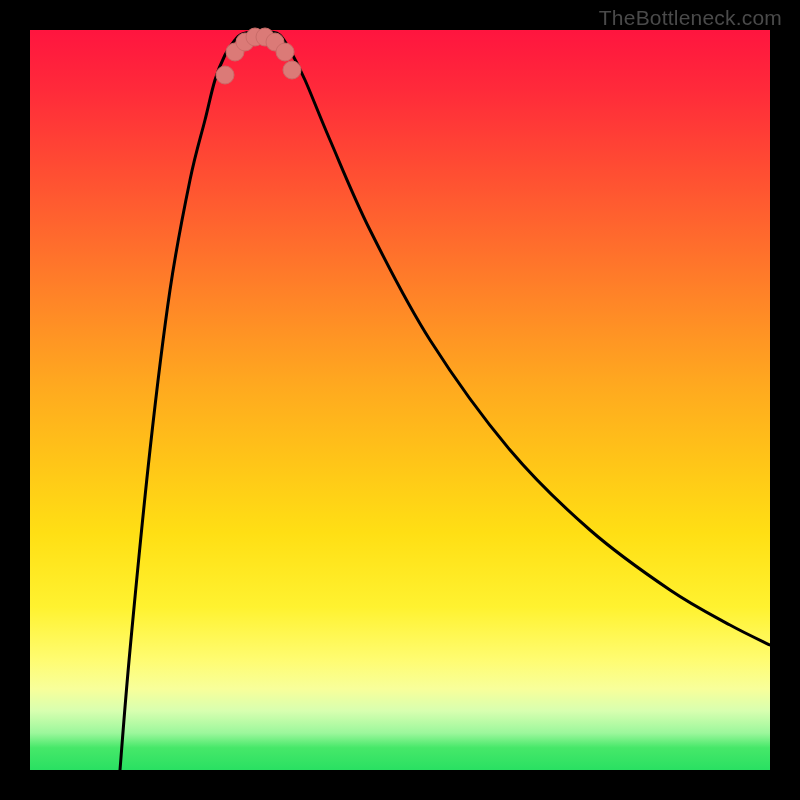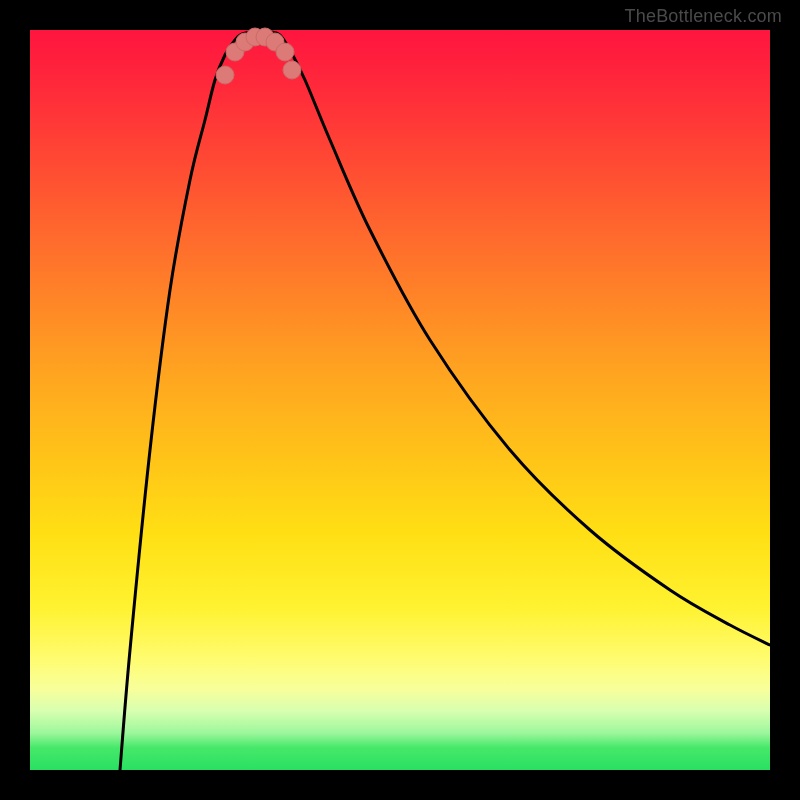--- a/index.html
+++ b/index.html
@@ -41,21 +41,21 @@
       #9cf79c 95%,
       #46e869 97%,
       #29e062 100%
     );
   }
   .watermark {
     position: absolute;
     top: 6px;
     right: 18px;
     color: #4a4a4a;
-    font-size: 18px;
+    font-size: 21px;
     font-weight: 400;
     letter-spacing: 0.2px;
     z-index: 50;
     user-select: none;
   }
   svg.curve {
     position: absolute;
     left: 0;
     top: 0;
     width: 740px;

